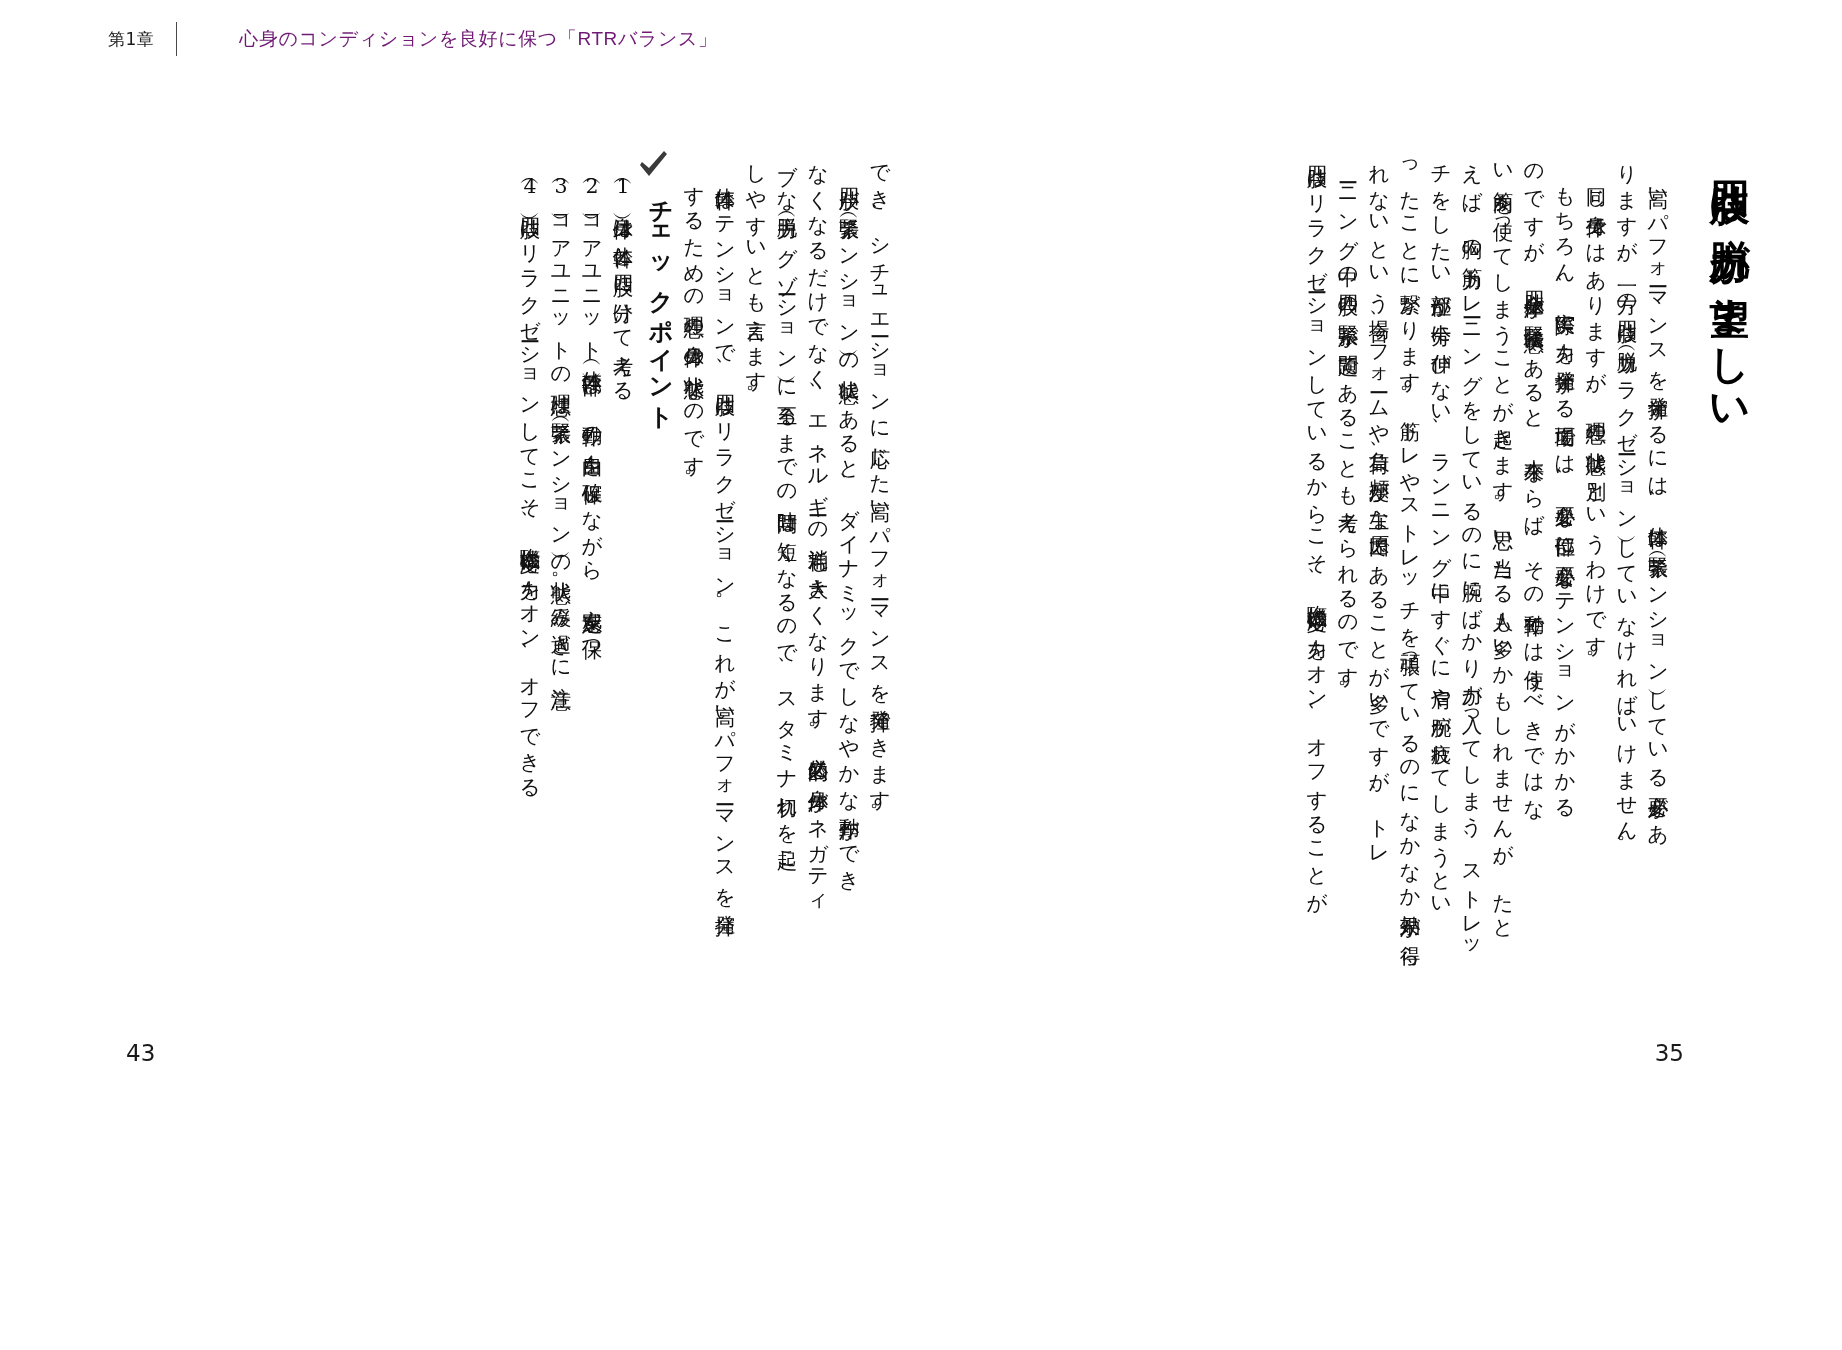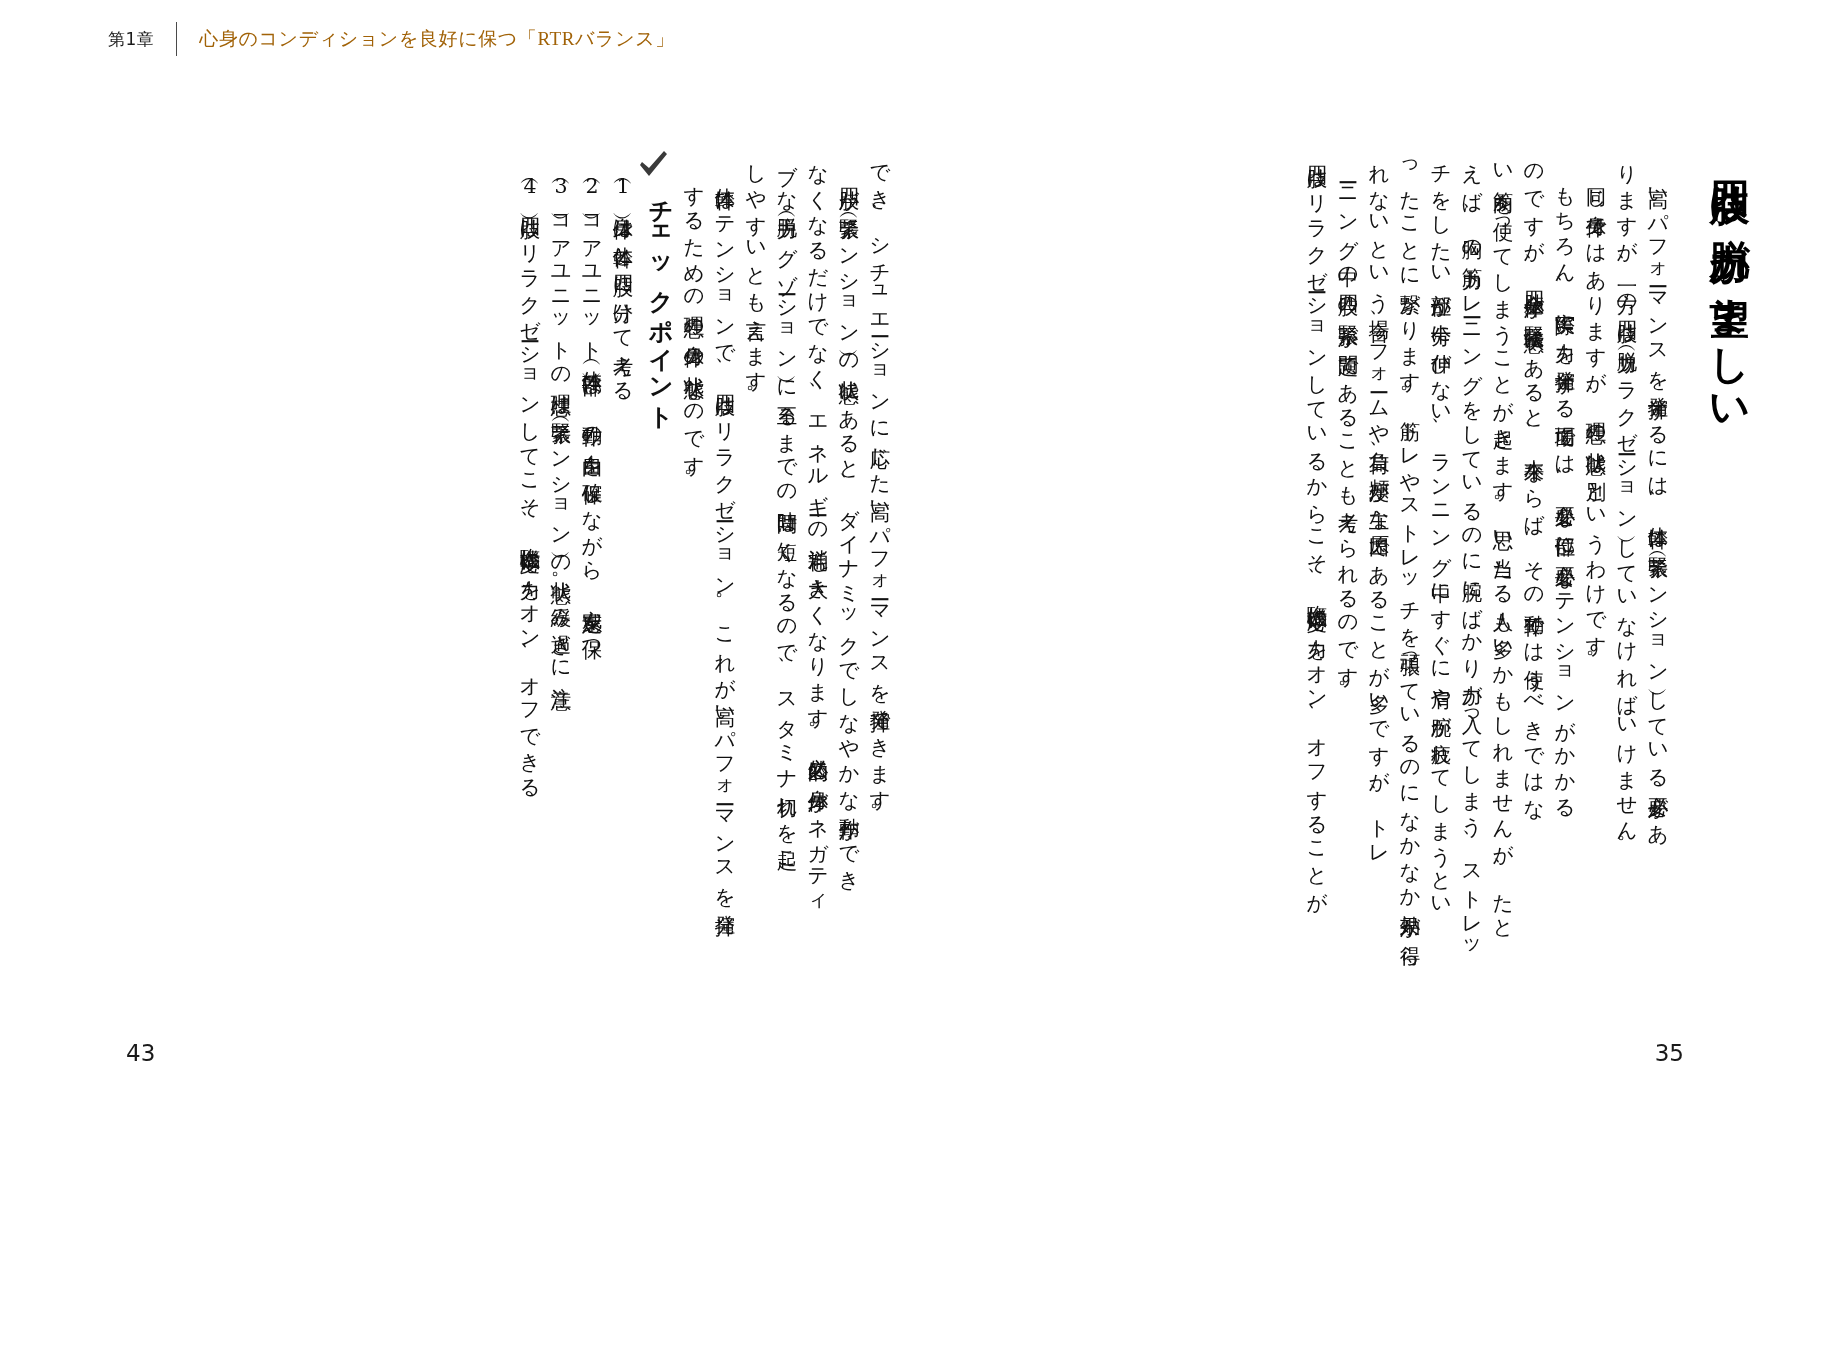--- a/index.html
+++ b/index.html
@@ -36,23 +36,24 @@
   }
   .running-head .rule {
     width: 1px;
     height: 34px;
     background: #4a4a4a;
     margin: 0 22px 0 22px;
   }
   .running-head .chapter-title {
     font-size: 19px;
     letter-spacing: 0.6px;
-    color: #a16207;
-    white-space: nowrap;
-    font-family: Liberation Serif, serif;
+    color: #701a75;
+    white-space: nowrap;
+    font-family: Liberation Sans, sans-serif;
+    margin-left: 40px;
   }
 
   
   .page {
     position: absolute;
     top: 150px;
     height: 960px;
   }
   .page-left  { left: 60px;  width: 830px; }
   .page-right { left: 920px; width: 830px; }

